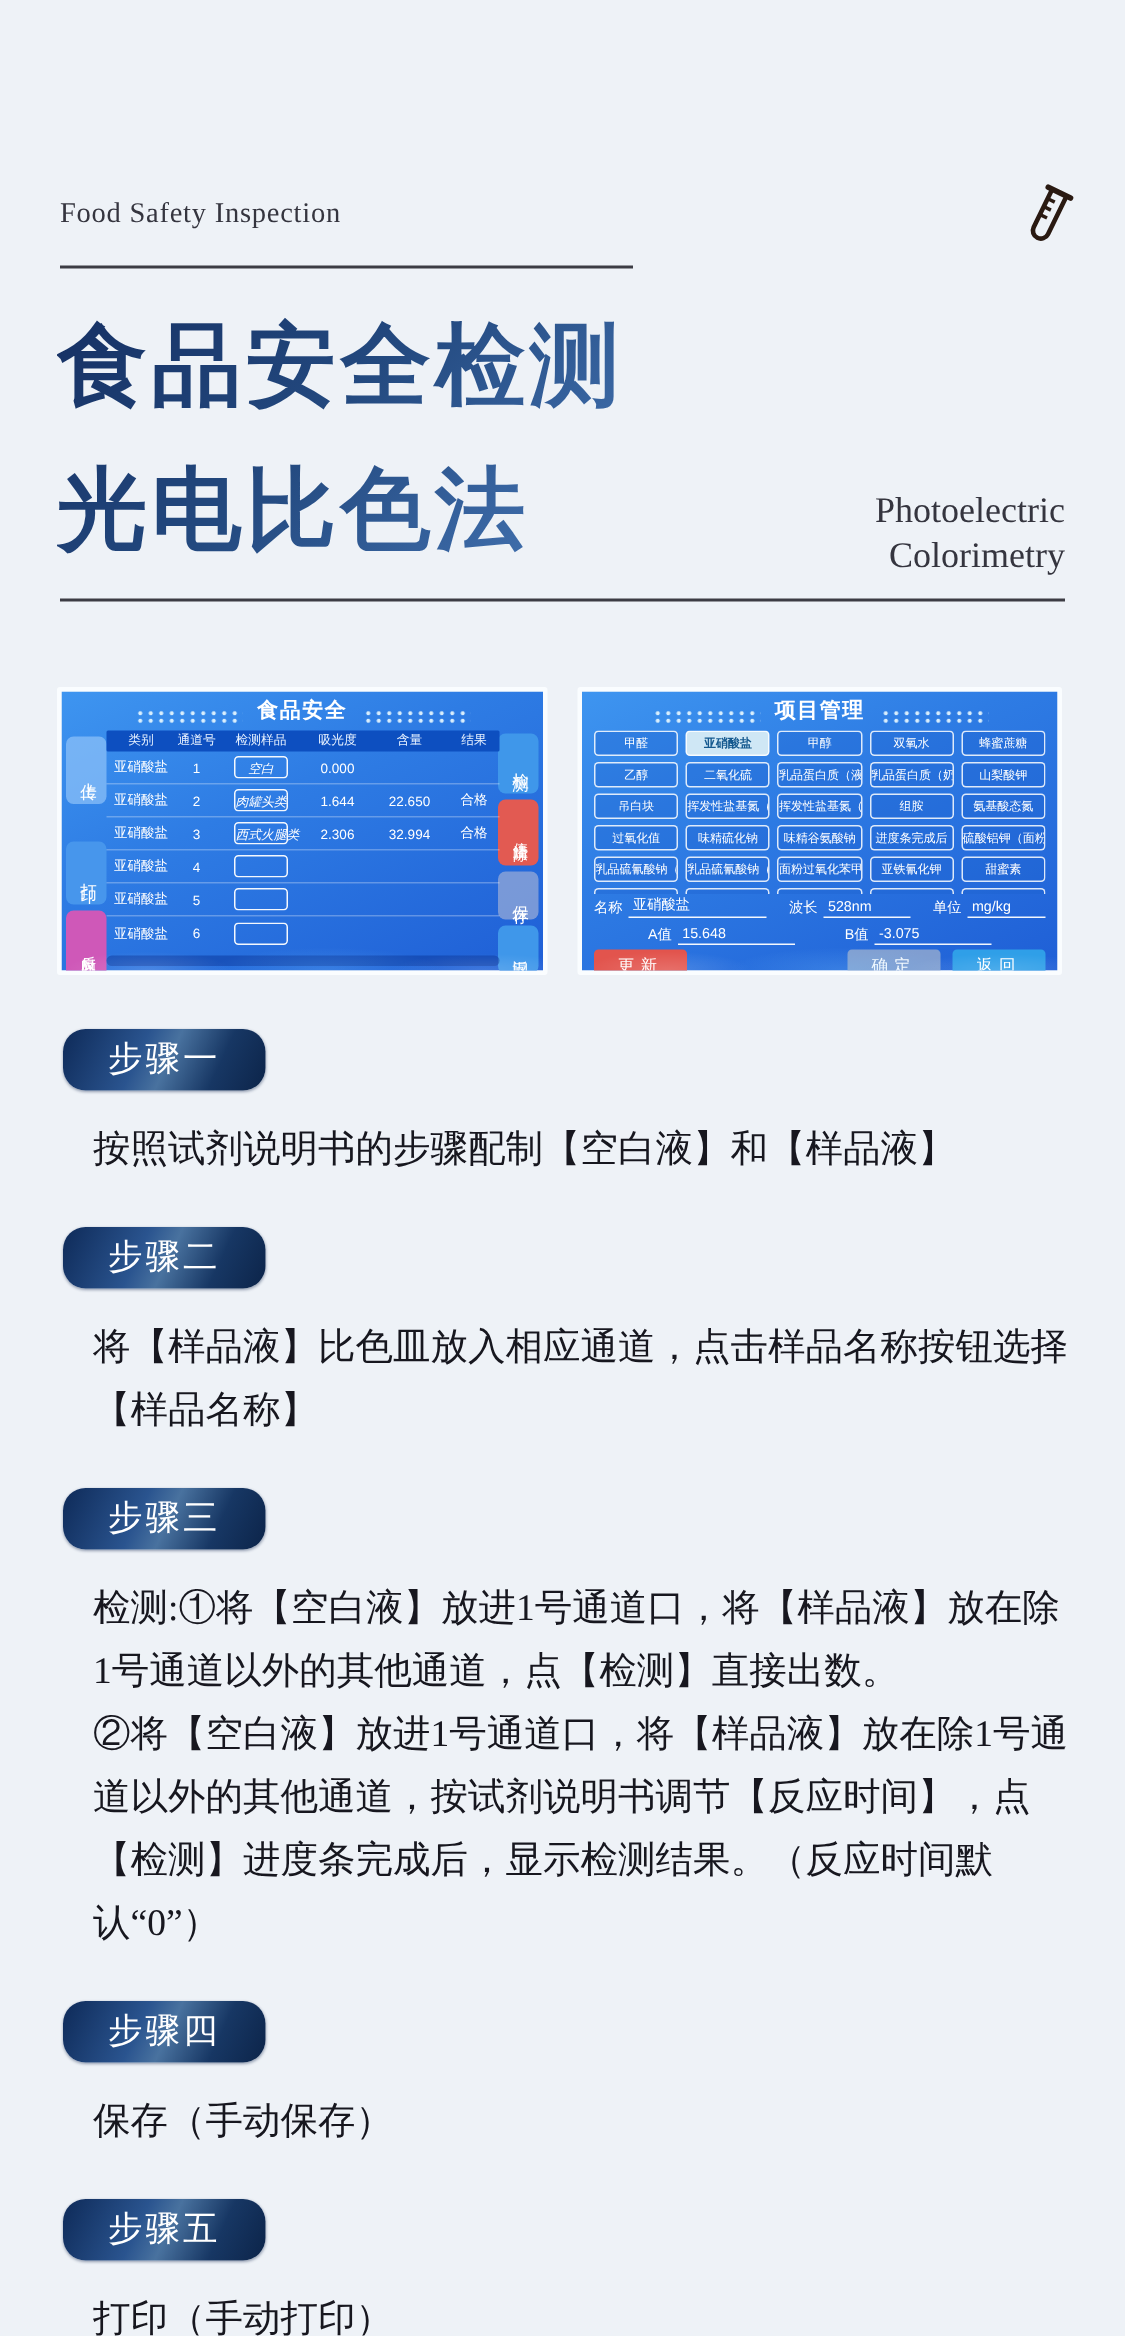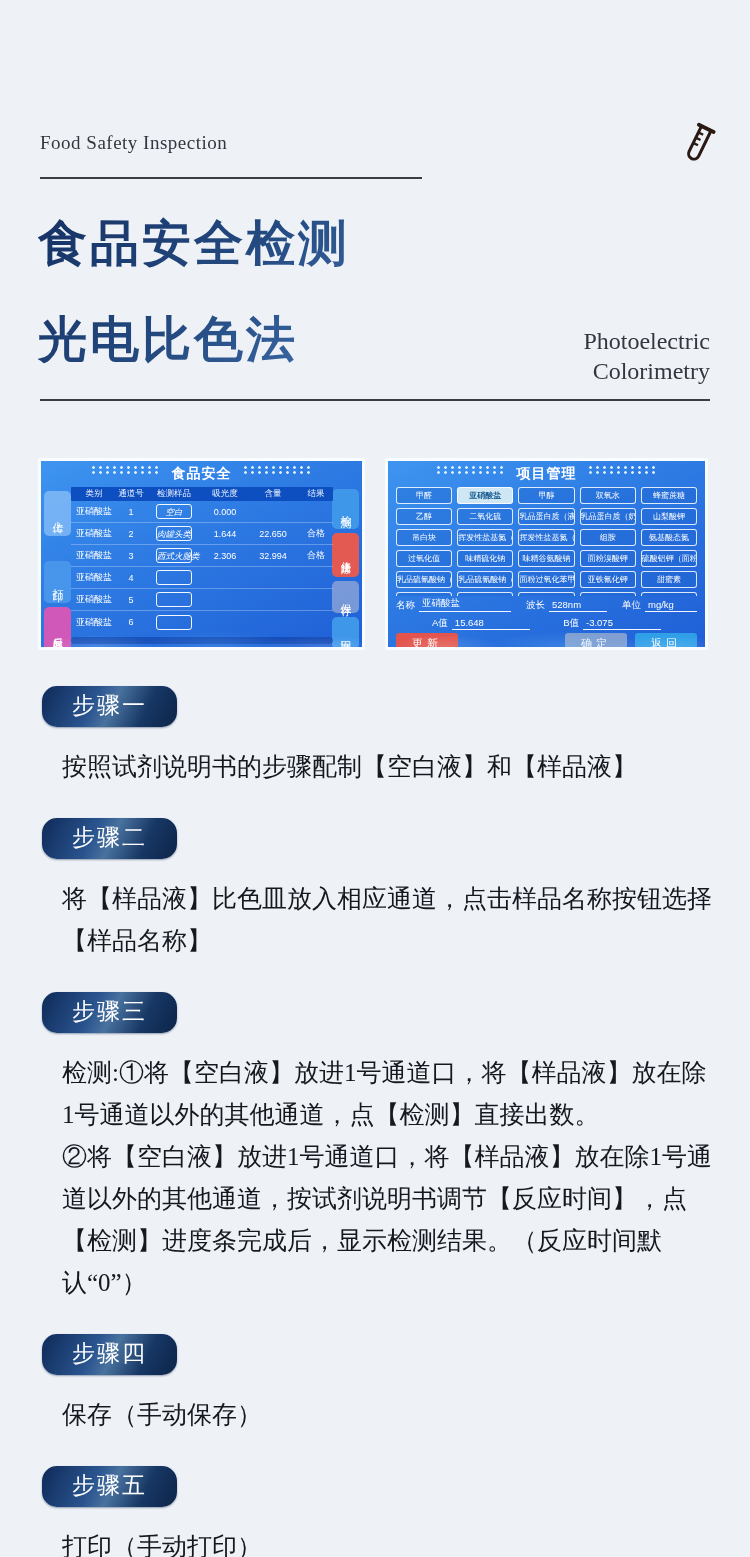--- a/index.html
+++ b/index.html
@@ -13,21 +13,21 @@
   .abs { position:absolute; }
 
   
   .eyebrow { left:40px; top:132px; font-size:19px; color:#35353f; letter-spacing:.5px; }
   .tube-icon { left:678px; top:120px; width:40px; height:48px; }
   .rule { height:2px; background:#3c3c44; }
   .rule-top { left:40px; top:177px; width:382px; }
   .rule-bottom { left:40px; top:399px; width:670px; }
   .big-title {
     left:38px; top:196px; width:460px;
-    font-size:49px; font-weight:bold; line-height:96px; letter-spacing:3px;
+    font-size:60px; font-weight:bold; line-height:96px; letter-spacing:3px;
     background:linear-gradient(135deg,#152f62 0%,#23497f 40%,#4a7cbd 90%);
     -webkit-background-clip:text; background-clip:text;
     -webkit-text-fill-color:transparent; color:transparent;
   }
   .subtitle-right { right:40px; top:326px; text-align:right; font-size:24px; line-height:30px; color:#35353f; }
 
   
   .screen {
     position:absolute; top:458px; height:192px;
     border:3px solid #fafdff; border-radius:2px;
@@ -36,21 +36,21 @@
     overflow:hidden;
   }
   .screen::after { content:""; position:absolute; left:0; right:0; bottom:0; height:26px; pointer-events:none;
     background:
       radial-gradient(80px 18px at 18% 100%, rgba(255,255,255,.16), transparent 70%),
       radial-gradient(110px 22px at 55% 100%, rgba(130,205,255,.22), transparent 70%),
       radial-gradient(90px 16px at 88% 100%, rgba(255,255,255,.14), transparent 70%);
   }
   .screen-left { left:38px; width:327px; }
   .screen-right { left:385px; width:323px; }
-  .scr-title-row { position:absolute; top:4px; left:0; right:0; display:flex; align-items:flex-start; justify-content:center; gap:10px; }
+  .scr-title-row { position:absolute; top:4px; left:0; right:0; display:flex; align-items:flex-end; justify-content:center; gap:10px; }
   .scr-title { font-size:14px; font-weight:bold; letter-spacing:1px; }
   .dots { width:72px; height:10px;
     background-image:radial-gradient(circle, rgba(235,250,255,.9) 1.1px, rgba(255,255,255,0) 1.6px);
     background-size:7px 5px; }
 
   
   .vbtn {
     position:absolute; width:27px; border-radius:5px;
     display:flex; align-items:center; justify-content:center;
     writing-mode:vertical-rl; text-orientation:upright;
@@ -240,21 +240,21 @@
     <div class="gbtn">乳品蛋白质（奶</div>
     <div class="gbtn">山梨酸钾</div>
     <div class="gbtn">吊白块</div>
     <div class="gbtn">挥发性盐基氮（</div>
     <div class="gbtn">挥发性盐基氮（</div>
     <div class="gbtn">组胺</div>
     <div class="gbtn">氨基酸态氮</div>
     <div class="gbtn">过氧化值</div>
     <div class="gbtn">味精硫化钠</div>
     <div class="gbtn">味精谷氨酸钠</div>
-    <div class="gbtn">面粉溴酸钾</div>
+    <div class="gbtn">进度条完成后</div>
     <div class="gbtn">硫酸铝钾（面粉</div>
     <div class="gbtn">乳品硫氰酸钠（</div>
     <div class="gbtn">乳品硫氰酸钠（</div>
     <div class="gbtn">面粉过氧化苯甲</div>
     <div class="gbtn">亚铁氰化钾</div>
     <div class="gbtn">甜蜜素</div>
     <div class="gbtn ghost"></div>
     <div class="gbtn ghost"></div>
     <div class="gbtn ghost"></div>
     <div class="gbtn ghost"></div>

